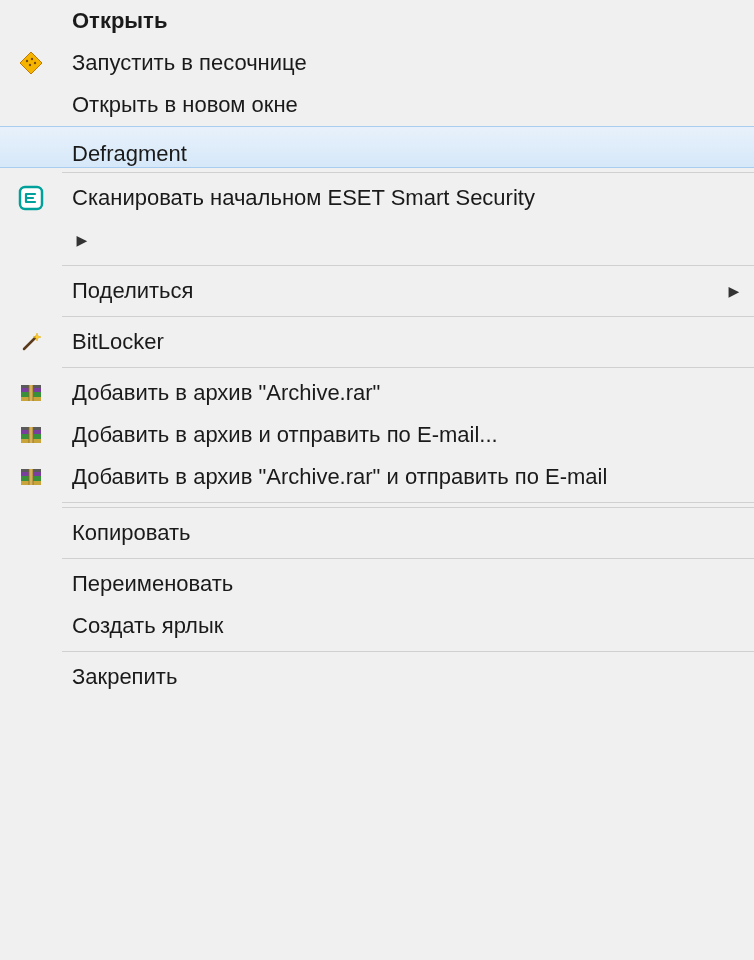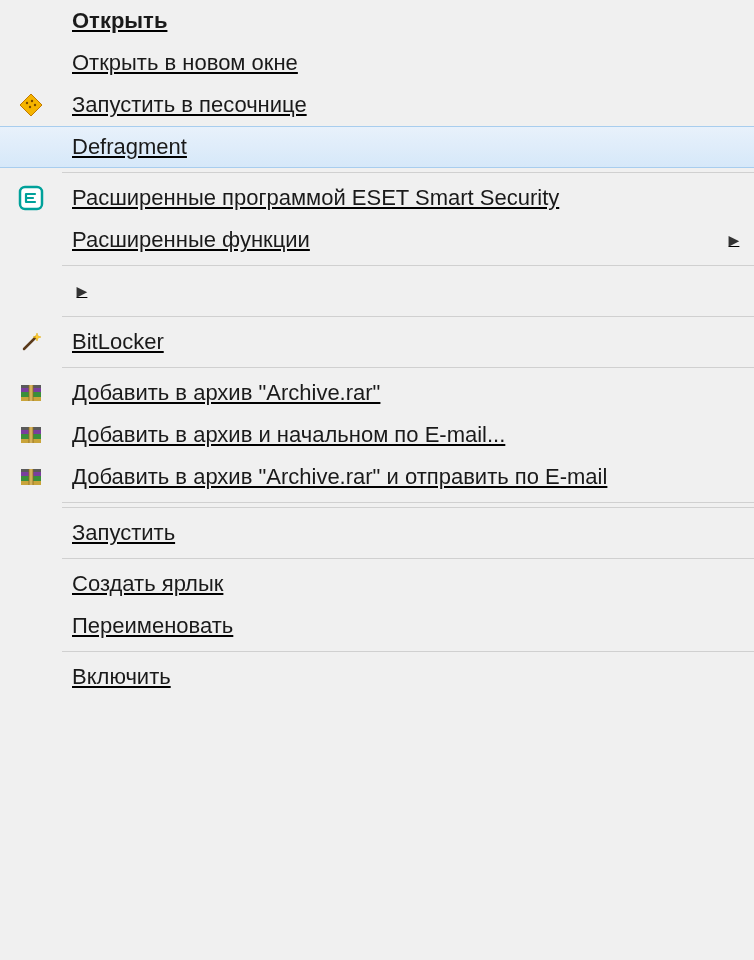--- a/index.html
+++ b/index.html
@@ -9,37 +9,37 @@
     background: #f0f0f0;
     width: 754px;
     height: 960px;
     overflow: hidden;
   }
   .context-menu {
     background: #f0f0f0;
     width: 754px;
     box-sizing: border-box;
     height: 960px;
-    text-decoration: underline;
   }
   .menu-item {
     display: flex;
     align-items: center;
     height: 42px;
     cursor: default;
     position: relative;
   }
   .menu-item.bold .label {
     font-weight: bold;
   }
   .menu-item.highlighted {
     background: linear-gradient(to bottom, #e8f1fb, #d6e8f9);
     border-top: 1px solid #a8cdee;
     border-bottom: 1px solid #a8cdee;
     height: 40px;
+    align-items: flex-end;
   }
   .icon-cell {
     width: 62px;
     min-width: 62px;
     display: flex;
     align-items: center;
     justify-content: center;
   }
   .label {
     font-size: 22px;
@@ -69,61 +69,61 @@
 </head>
 <body>
 
 <div class="context-menu" id="menu-root">
     <div class="menu-item bold">
       <div class="icon-cell"></div>
       <div class="label">Открыть</div>
       <div class="arrow-cell"></div>
     </div>
     <div class="menu-item">
-      <div class="icon-cell"></div>
-      <div class="label">Открыть в новом окне</div>
-      <div class="arrow-cell"></div>
-    </div>
-    <div class="menu-item">
       <div class="icon-cell">
         <svg width="26" height="26" viewBox="0 0 26 26">
           <polygon points="13,2 24,13 13,24 2,13" fill="#f5b400" stroke="#c07800" stroke-width="1"></polygon>
           <circle cx="9" cy="11" r="1.2" fill="#7a4a00"></circle>
           <circle cx="14" cy="9" r="1.2" fill="#7a4a00"></circle>
           <circle cx="12" cy="15" r="1.2" fill="#7a4a00"></circle>
           <circle cx="17" cy="13" r="1.2" fill="#7a4a00"></circle>
         </svg>
       </div>
       <div class="label">Запустить в песочнице</div>
       <div class="arrow-cell"></div>
     </div>
+    <div class="menu-item">
+      <div class="icon-cell"></div>
+      <div class="label">Открыть в новом окне</div>
+      <div class="arrow-cell"></div>
+    </div>
     <div class="menu-item highlighted">
       <div class="icon-cell"></div>
       <div class="label">Defragment</div>
       <div class="arrow-cell"></div>
     </div>
     <div class="separator"></div>
     <div class="menu-item">
       <div class="icon-cell">
         <svg width="26" height="26" viewBox="0 0 26 26">
           <rect x="2" y="2" width="22" height="22" rx="5" fill="#fff" stroke="#00a19a" stroke-width="2.5"></rect>
           <path d="M8 9 H17 M8 13 H15 M8 17 H17 M8 9 V17" stroke="#00a19a" stroke-width="2.2" fill="none" stroke-linecap="round"></path>
         </svg>
       </div>
-      <div class="label">Расширенные программой ESET Smart Security</div>
-      <div class="arrow-cell"></div>
-    </div>
-    <div class="menu-item">
-      <div class="icon-cell"></div>
-      <div class="label">Расширенные функции</div>
+      <div class="label">Сканировать начальном ESET Smart Security</div>
+      <div class="arrow-cell"></div>
+    </div>
+    <div class="menu-item">
+      <div class="icon-cell"></div>
       <div class="arrow-cell">▶</div>
     </div>
     <div class="separator"></div>
     <div class="menu-item">
       <div class="icon-cell"></div>
+      <div class="label">Поделиться</div>
       <div class="arrow-cell">▶</div>
     </div>
     <div class="separator"></div>
     <div class="menu-item">
       <div class="icon-cell">
         <svg width="26" height="26" viewBox="0 0 26 26">
           <line x1="6" y1="20" x2="18" y2="8" stroke="#5a3a1a" stroke-width="2.5" stroke-linecap="round"></line>
           <path d="M19 4 L20 7 L23 8 L20 9 L19 12 L18 9 L15 8 L18 7 Z" fill="#ffcc33" stroke="#e0a800" stroke-width="0.5"></path>
         </svg>
       </div>
@@ -151,21 +151,21 @@
         <svg width="26" height="26" viewBox="0 0 26 26">
           <rect x="3" y="6" width="20" height="6" fill="#7a3e9e"></rect>
           <rect x="3" y="12" width="20" height="5" fill="#3a8f3a"></rect>
           <rect x="3" y="17" width="20" height="4" fill="#c9a43a"></rect>
           <rect x="3" y="5" width="20" height="3" fill="#5a5a5a"></rect>
           <rect x="11" y="5" width="4" height="16" fill="#d4b15a"></rect>
           <line x1="11" y1="5" x2="11" y2="21" stroke="#8a6a20" stroke-width="0.8"></line>
           <line x1="15" y1="5" x2="15" y2="21" stroke="#8a6a20" stroke-width="0.8"></line>
         </svg>
       </div>
-      <div class="label">Добавить в архив и начальном по E-mail...</div>
+      <div class="label">Добавить в архив и отправить по E-mail...</div>
       <div class="arrow-cell"></div>
     </div>
     <div class="menu-item">
       <div class="icon-cell">
         <svg width="26" height="26" viewBox="0 0 26 26">
           <rect x="3" y="6" width="20" height="6" fill="#7a3e9e"></rect>
           <rect x="3" y="12" width="20" height="5" fill="#3a8f3a"></rect>
           <rect x="3" y="17" width="20" height="4" fill="#c9a43a"></rect>
           <rect x="3" y="5" width="20" height="3" fill="#5a5a5a"></rect>
           <rect x="11" y="5" width="4" height="16" fill="#d4b15a"></rect>
@@ -173,33 +173,33 @@
           <line x1="15" y1="5" x2="15" y2="21" stroke="#8a6a20" stroke-width="0.8"></line>
         </svg>
       </div>
       <div class="label">Добавить в архив "Archive.rar" и отправить по E-mail</div>
       <div class="arrow-cell"></div>
     </div>
     <div class="separator"></div>
     <div class="separator"></div>
     <div class="menu-item">
       <div class="icon-cell"></div>
-      <div class="label">Запустить</div>
-      <div class="arrow-cell"></div>
-    </div>
-    <div class="separator"></div>
+      <div class="label">Копировать</div>
+      <div class="arrow-cell"></div>
+    </div>
+    <div class="separator"></div>
+    <div class="menu-item">
+      <div class="icon-cell"></div>
+      <div class="label">Переименовать</div>
+      <div class="arrow-cell"></div>
+    </div>
     <div class="menu-item">
       <div class="icon-cell"></div>
       <div class="label">Создать ярлык</div>
       <div class="arrow-cell"></div>
     </div>
-    <div class="menu-item">
-      <div class="icon-cell"></div>
-      <div class="label">Переименовать</div>
-      <div class="arrow-cell"></div>
-    </div>
-    <div class="separator"></div>
-    <div class="menu-item">
-      <div class="icon-cell"></div>
-      <div class="label">Включить</div>
+    <div class="separator"></div>
+    <div class="menu-item">
+      <div class="icon-cell"></div>
+      <div class="label">Закрепить</div>
       <div class="arrow-cell"></div>
     </div>
   </div>
 
 </body></html>

